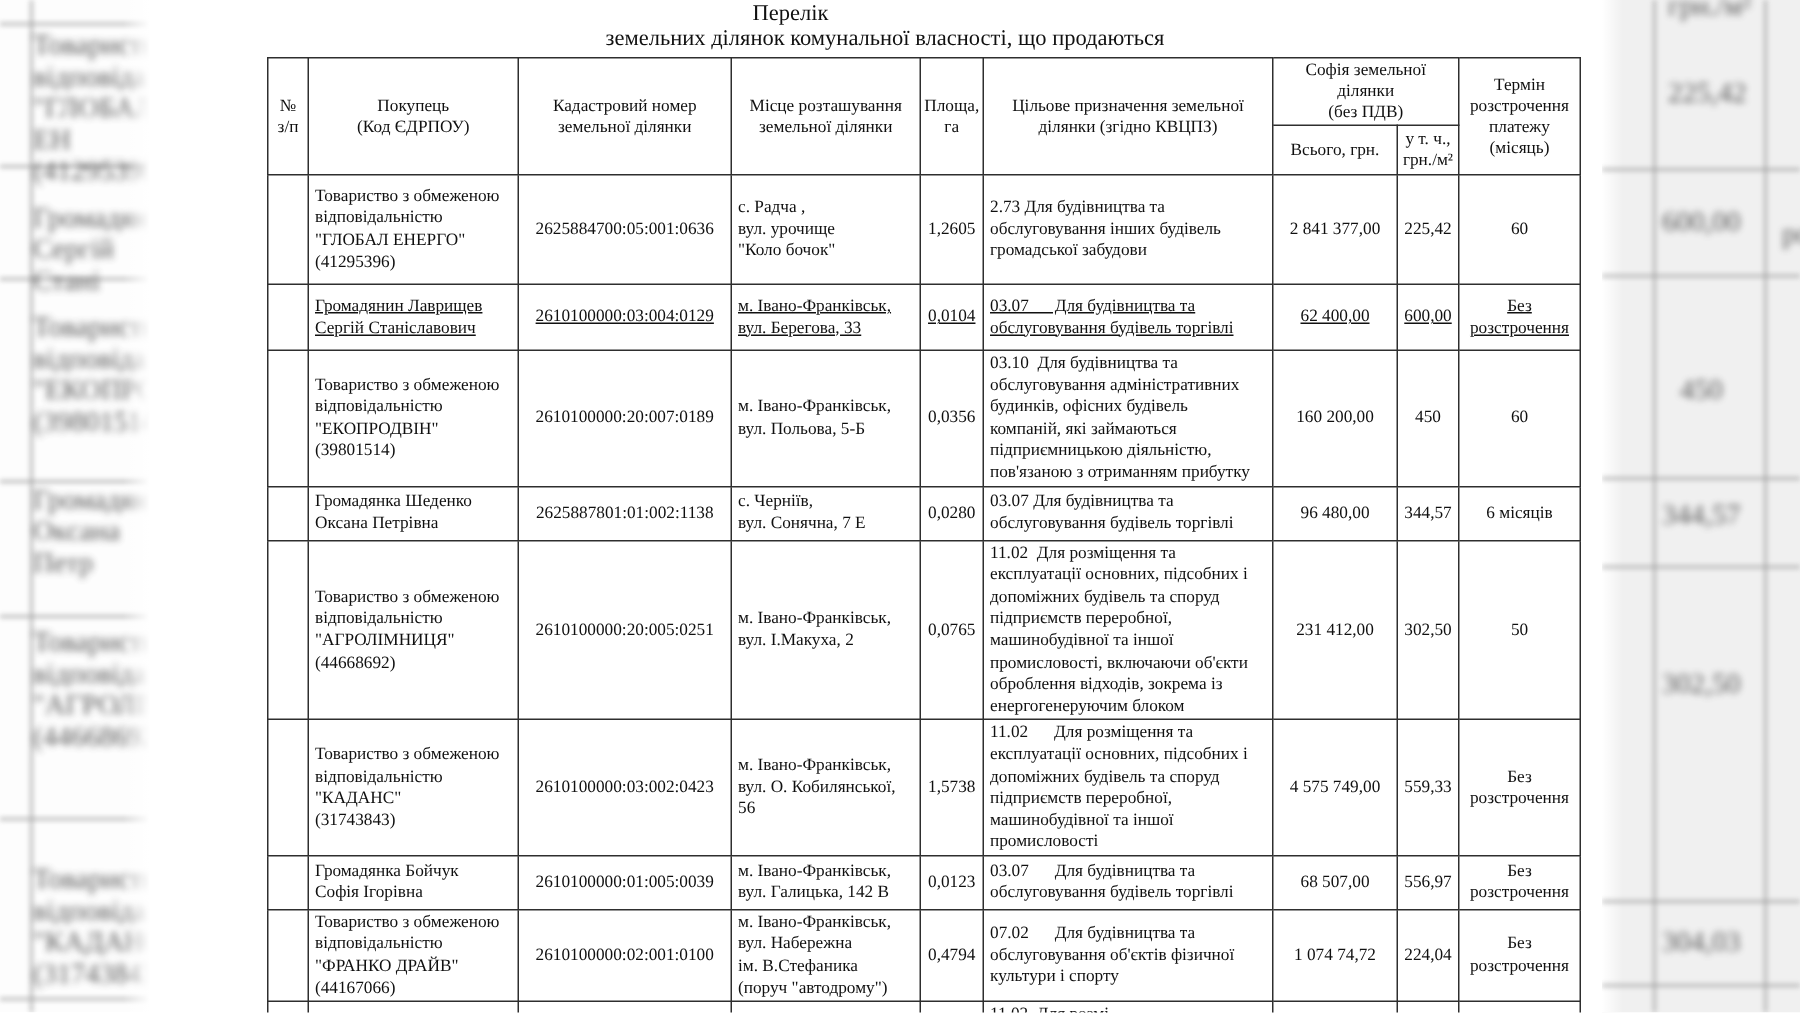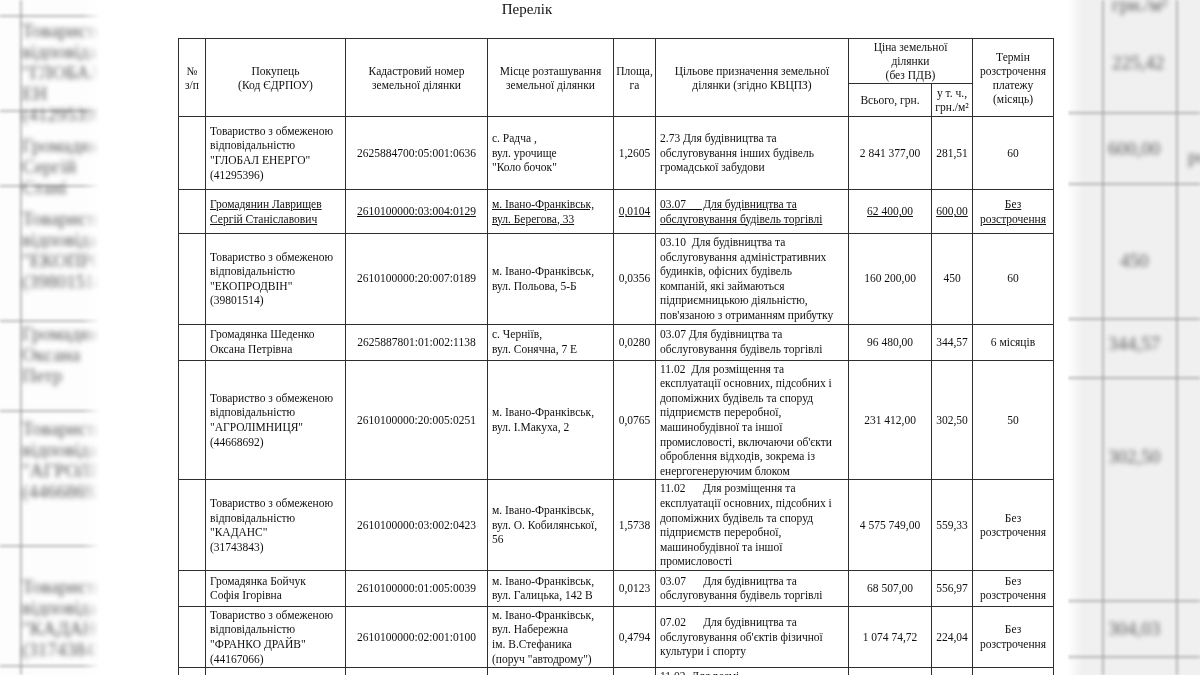--- a/index.html
+++ b/index.html
@@ -87,20 +87,21 @@
       <span class="blur-frag" style="left: 44px; top: 52px;">225,42</span>
       <span class="blur-frag" style="left: 40px; top: 138px;">600,00</span>
       <span class="blur-frag" style="left: 120px; top: 146px;">ро</span>
       <span class="blur-frag" style="left: 52px; top: 250px;">450</span>
       <span class="blur-frag" style="left: 40px; top: 333px;">344,57</span>
       <span class="blur-frag" style="left: 40px; top: 446px;">302,50</span>
       <span class="blur-frag" style="left: 40px; top: 618px;">304,03</span>
     </div>
 
   <div id="page-title-1">Перелік</div>
+  <div id="page-title-2">земельних ділянок комунальної власності, що продаються</div>
 
   <table id="land-table">
     <colgroup>
       <col style="width:27px">
         <col style="width:140px">
         <col style="width:142px">
       <col style="width:126px">
         <col style="width:42px">
         <col style="width:193px">
       <col style="width:83px">
@@ -114,21 +115,21 @@
       <th rowspan="2">Покупець
 (Код ЄДРПОУ)</th>
       <th rowspan="2">Кадастровий номер
 земельної ділянки</th>
       <th rowspan="2">Місце розташування
 земельної ділянки</th>
       <th rowspan="2">Площа,
 га</th>
       <th rowspan="2">Цільове призначення земельної
 ділянки (згідно КВЦПЗ)</th>
-      <th colspan="2">Ціна земельної
+      <th colspan="2">Софія земельної
 ділянки
 (без ПДВ)</th>
       <th rowspan="2">Термін
 розстрочення
 платежу
 (місяць)</th>
     </tr>
     <tr class="h-bot">
       <th>Всього, грн.</th>
       <th>у т. ч.,
@@ -143,21 +144,21 @@
 (41295396)</td>
       <td>2625884700:05:001:0636</td>
       <td class="al">с. Радча ,
 вул. урочище
 "Коло бочок"</td>
       <td>1,2605</td>
       <td class="al">2.73 Для будівництва та
 обслуговування інших будівель
 громадської забудови</td>
       <td>2 841 377,00</td>
-      <td>281,51</td>
+      <td>225,42</td>
       <td>60</td>
     </tr>
     <tr class="r2">
       <td></td>
       <td class="al">Громадянин Лаврищев
 Сергій Станіславович</td>
       <td>2610100000:03:004:0129</td>
       <td class="al">м. Івано-Франківськ,
 вул. Берегова, 33</td>
       <td>0,0104</td>

